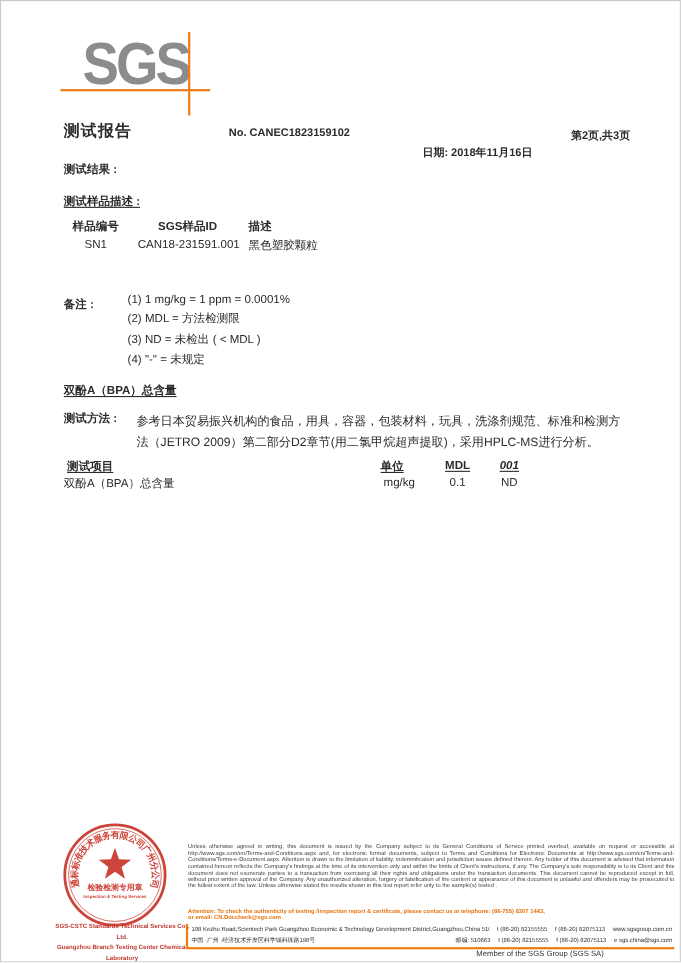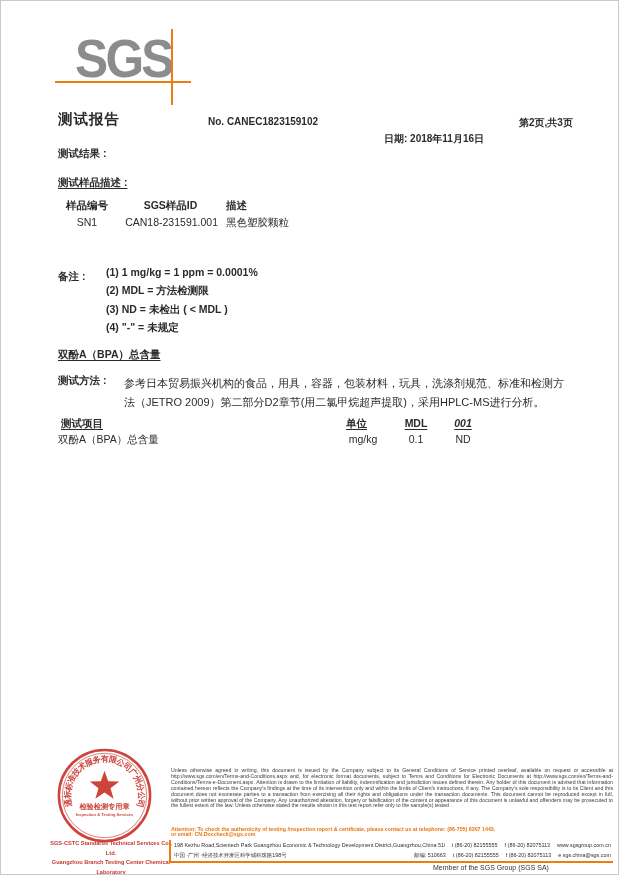--- a/index.html
+++ b/index.html
@@ -35,21 +35,21 @@
   .sample-heading { left:57px; top:175px; }
 
   .st-h1 { left:55px;  top:198px; width:62px; text-align:center; }
   .st-h2 { left:122px; top:198px; width:95px; text-align:center; }
   .st-h3 { left:225px; top:198px; }
   .st-v1 { left:55px;  top:215px; width:62px; text-align:center; }
   .st-v2 { left:122px; top:215px; width:95px; text-align:right; }
   .st-v3 { left:225px; top:215px; }
 
   .remarks-label { left:57px; top:246px;margin-top:23px; }
-  .remarks { left:105px; top:262px; font-size:10.5px; font-weight:700; line-height:18.3px; }
+  .remarks { left:115px; top:262px; font-size:10.5px; font-weight:400; line-height:18.3px; }
 
   .bpa-heading { left:57px; top:347px; }
   .method-label { left:57px; top:373px; }
   .method-text { left:123px; top:373px; width:465px; font-size:11px; font-weight:400; line-height:19px; }
 
   .rt-h-item   { left:60px;  top:416px; }
   .rt-h-unit   { left:345px; top:416px; width:34px; text-align:left; }
   .rt-h-mdl    { left:400px; top:416px; width:30px; text-align:center; }
   .rt-h-sample { left:447px; top:416px; width:30px; text-align:center; font-style:italic; }
   .rt-v-item   { left:57px;  top:432px; }

